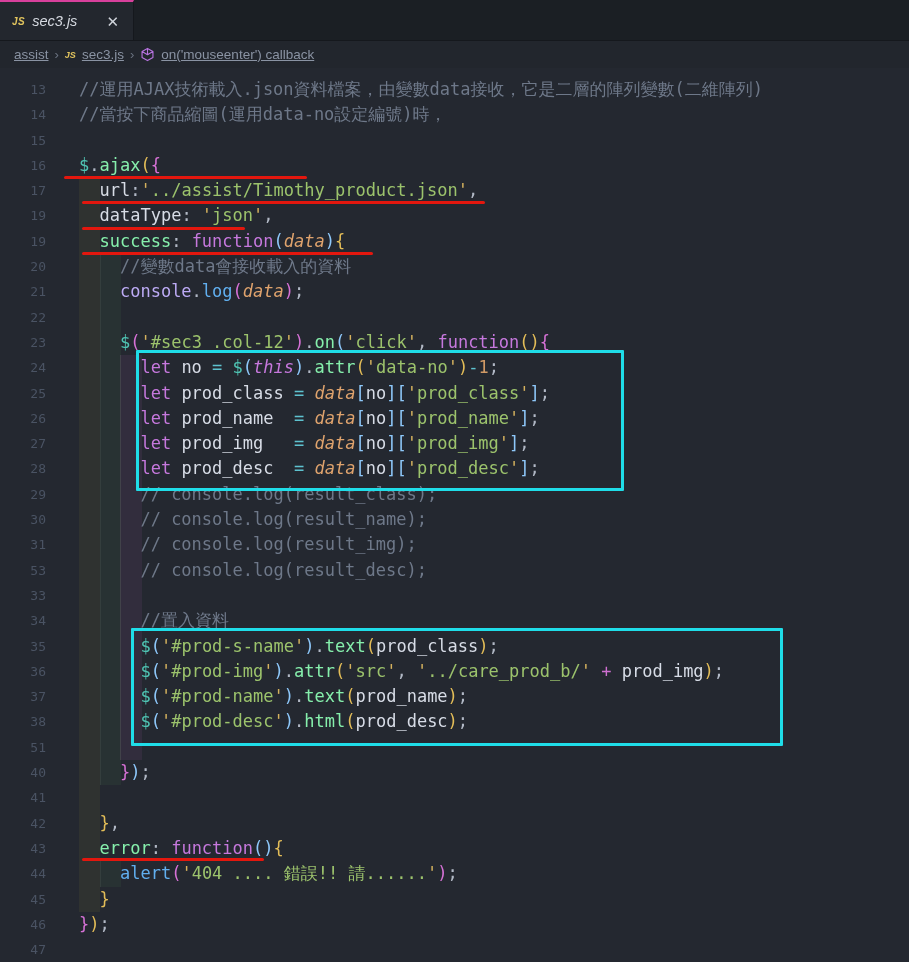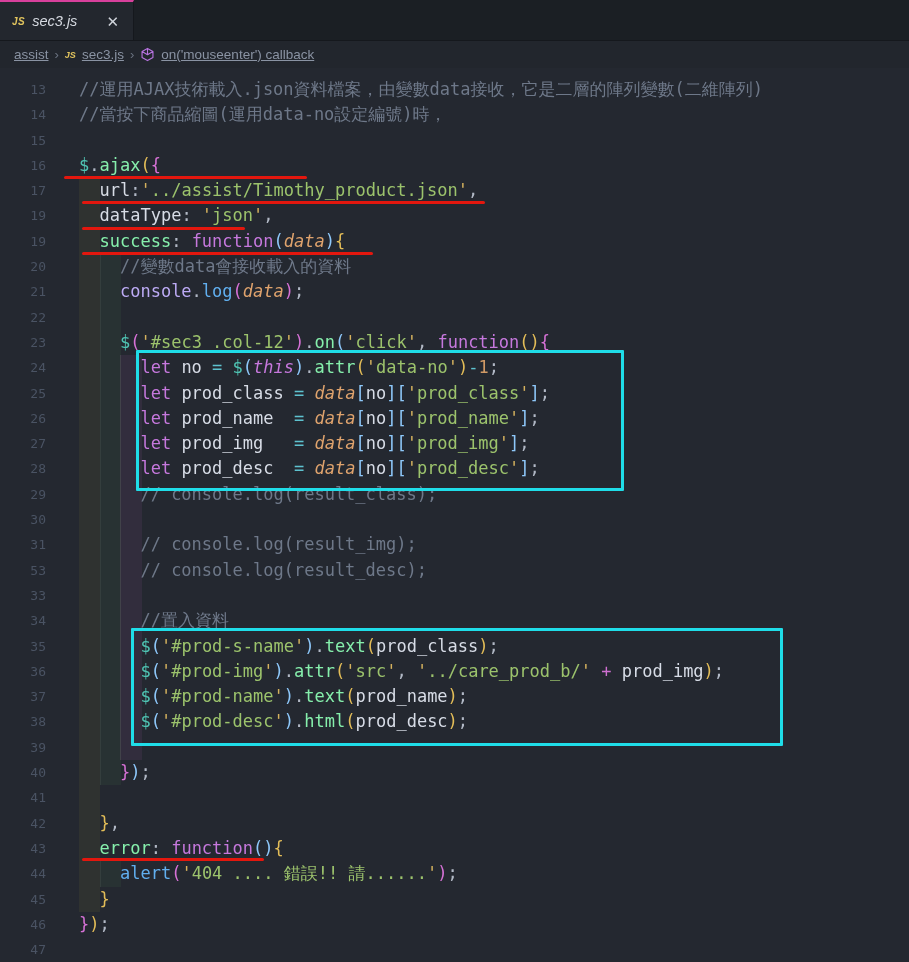--- a/index.html
+++ b/index.html
@@ -100,30 +100,30 @@
     <div class="line"><span class="ln">20</span><span class="band band-0" style="left: 79px;"></span><span class="band band-1" style="left: 99.5px;"></span><span class="code"><span class="t-sp">    </span><span class="t-com">//變數data會接收載入的資料</span></span></div>
     <div class="line"><span class="ln">21</span><span class="band band-0" style="left: 79px;"></span><span class="band band-1" style="left: 99.5px;"></span><span class="code"><span class="t-sp">    </span><span class="t-cons">console</span><span class="t-pun">.</span><span class="t-cfn">log</span><span class="t-b2">(</span><span class="t-param">data</span><span class="t-b2">)</span><span class="t-pun">;</span></span></div>
     <div class="line"><span class="ln">22</span><span class="band band-0" style="left: 79px;"></span><span class="band band-1" style="left: 99.5px;"></span><span class="code"></span></div>
     <div class="line"><span class="ln">23</span><span class="band band-0" style="left: 79px;"></span><span class="band band-1" style="left: 99.5px;"></span><span class="code"><span class="t-sp">    </span><span class="t-dlr">$</span><span class="t-b2">(</span><span class="t-q">'</span><span class="t-str">#sec3 .col-12</span><span class="t-q">'</span><span class="t-b2">)</span><span class="t-pun">.</span><span class="t-gfn">on</span><span class="t-b3">(</span><span class="t-q">'</span><span class="t-str">click</span><span class="t-q">'</span><span class="t-pun">, </span><span class="t-kw">function</span><span class="t-b1">()</span><span class="t-b2">{</span></span></div>
     <div class="line"><span class="ln">24</span><span class="band band-0" style="left: 79px;"></span><span class="band band-1" style="left: 99.5px;"></span><span class="band band-2" style="left: 120px;"></span><span class="code"><span class="t-sp">      </span><span class="t-kw">let</span><span class="t-wh"> no </span><span class="t-op">=</span><span class="t-wh"> </span><span class="t-dlr">$</span><span class="t-b3">(</span><span class="t-ths">this</span><span class="t-b3">)</span><span class="t-pun">.</span><span class="t-gfn">attr</span><span class="t-b1">(</span><span class="t-q">'</span><span class="t-str">data-no</span><span class="t-q">'</span><span class="t-b1">)</span><span class="t-op">-</span><span class="t-num">1</span><span class="t-pun">;</span></span></div>
     <div class="line"><span class="ln">25</span><span class="band band-0" style="left: 79px;"></span><span class="band band-1" style="left: 99.5px;"></span><span class="band band-2" style="left: 120px;"></span><span class="code"><span class="t-sp">      </span><span class="t-kw">let</span><span class="t-wh"> prod_class </span><span class="t-op">=</span><span class="t-wh"> </span><span class="t-param">data</span><span class="t-b3">[</span><span class="t-wh">no</span><span class="t-b3">][</span><span class="t-q">'</span><span class="t-str">prod_class</span><span class="t-q">'</span><span class="t-b3">]</span><span class="t-pun">;</span></span></div>
     <div class="line"><span class="ln">26</span><span class="band band-0" style="left: 79px;"></span><span class="band band-1" style="left: 99.5px;"></span><span class="band band-2" style="left: 120px;"></span><span class="code"><span class="t-sp">      </span><span class="t-kw">let</span><span class="t-wh"> prod_name  </span><span class="t-op">=</span><span class="t-wh"> </span><span class="t-param">data</span><span class="t-b3">[</span><span class="t-wh">no</span><span class="t-b3">][</span><span class="t-q">'</span><span class="t-str">prod_name</span><span class="t-q">'</span><span class="t-b3">]</span><span class="t-pun">;</span></span></div>
     <div class="line"><span class="ln">27</span><span class="band band-0" style="left: 79px;"></span><span class="band band-1" style="left: 99.5px;"></span><span class="band band-2" style="left: 120px;"></span><span class="code"><span class="t-sp">      </span><span class="t-kw">let</span><span class="t-wh"> prod_img   </span><span class="t-op">=</span><span class="t-wh"> </span><span class="t-param">data</span><span class="t-b3">[</span><span class="t-wh">no</span><span class="t-b3">][</span><span class="t-q">'</span><span class="t-str">prod_img</span><span class="t-q">'</span><span class="t-b3">]</span><span class="t-pun">;</span></span></div>
     <div class="line"><span class="ln">28</span><span class="band band-0" style="left: 79px;"></span><span class="band band-1" style="left: 99.5px;"></span><span class="band band-2" style="left: 120px;"></span><span class="code"><span class="t-sp">      </span><span class="t-kw">let</span><span class="t-wh"> prod_desc  </span><span class="t-op">=</span><span class="t-wh"> </span><span class="t-param">data</span><span class="t-b3">[</span><span class="t-wh">no</span><span class="t-b3">][</span><span class="t-q">'</span><span class="t-str">prod_desc</span><span class="t-q">'</span><span class="t-b3">]</span><span class="t-pun">;</span></span></div>
     <div class="line"><span class="ln">29</span><span class="band band-0" style="left: 79px;"></span><span class="band band-1" style="left: 99.5px;"></span><span class="band band-2" style="left: 120px;"></span><span class="code"><span class="t-sp">      </span><span class="t-com">// console.log(result_class);</span></span></div>
-    <div class="line"><span class="ln">30</span><span class="band band-0" style="left: 79px;"></span><span class="band band-1" style="left: 99.5px;"></span><span class="band band-2" style="left: 120px;"></span></div>
+    <div class="line"><span class="ln">30</span><span class="band band-0" style="left: 79px;"></span><span class="band band-1" style="left: 99.5px;"></span><span class="band band-2" style="left: 120px;"></span><span class="code"><span class="t-sp">      </span><span class="t-com">// console.log(result_name);</span></span></div>
     <div class="line"><span class="ln">31</span><span class="band band-0" style="left: 79px;"></span><span class="band band-1" style="left: 99.5px;"></span><span class="band band-2" style="left: 120px;"></span><span class="code"><span class="t-sp">      </span><span class="t-com">// console.log(result_img);</span></span></div>
     <div class="line"><span class="ln">53</span><span class="band band-0" style="left: 79px;"></span><span class="band band-1" style="left: 99.5px;"></span><span class="band band-2" style="left: 120px;"></span><span class="code"><span class="t-sp">      </span><span class="t-com">// console.log(result_desc);</span></span></div>
     <div class="line"><span class="ln">33</span><span class="band band-0" style="left: 79px;"></span><span class="band band-1" style="left: 99.5px;"></span><span class="band band-2" style="left: 120px;"></span><span class="code"></span></div>
     <div class="line"><span class="ln">34</span><span class="band band-0" style="left: 79px;"></span><span class="band band-1" style="left: 99.5px;"></span><span class="band band-2" style="left: 120px;"></span><span class="code"><span class="t-sp">      </span><span class="t-com">//置入資料</span></span></div>
     <div class="line"><span class="ln">35</span><span class="band band-0" style="left: 79px;"></span><span class="band band-1" style="left: 99.5px;"></span><span class="band band-2" style="left: 120px;"></span><span class="code"><span class="t-sp">      </span><span class="t-dlr">$</span><span class="t-b3">(</span><span class="t-q">'</span><span class="t-str">#prod-s-name</span><span class="t-q">'</span><span class="t-b3">)</span><span class="t-pun">.</span><span class="t-gfn">text</span><span class="t-b1">(</span><span class="t-wh">prod_class</span><span class="t-b1">)</span><span class="t-pun">;</span></span></div>
     <div class="line"><span class="ln">36</span><span class="band band-0" style="left: 79px;"></span><span class="band band-1" style="left: 99.5px;"></span><span class="band band-2" style="left: 120px;"></span><span class="code"><span class="t-sp">      </span><span class="t-dlr">$</span><span class="t-b3">(</span><span class="t-q">'</span><span class="t-str">#prod-img</span><span class="t-q">'</span><span class="t-b3">)</span><span class="t-pun">.</span><span class="t-gfn">attr</span><span class="t-b1">(</span><span class="t-q">'</span><span class="t-str">src</span><span class="t-q">'</span><span class="t-pun">, </span><span class="t-q">'</span><span class="t-str">../care_prod_b/</span><span class="t-q">'</span><span class="t-wh"> </span><span class="t-plus">+</span><span class="t-wh"> prod_img</span><span class="t-b1">)</span><span class="t-pun">;</span></span></div>
     <div class="line"><span class="ln">37</span><span class="band band-0" style="left: 79px;"></span><span class="band band-1" style="left: 99.5px;"></span><span class="band band-2" style="left: 120px;"></span><span class="code"><span class="t-sp">      </span><span class="t-dlr">$</span><span class="t-b3">(</span><span class="t-q">'</span><span class="t-str">#prod-name</span><span class="t-q">'</span><span class="t-b3">)</span><span class="t-pun">.</span><span class="t-gfn">text</span><span class="t-b1">(</span><span class="t-wh">prod_name</span><span class="t-b1">)</span><span class="t-pun">;</span></span></div>
     <div class="line"><span class="ln">38</span><span class="band band-0" style="left: 79px;"></span><span class="band band-1" style="left: 99.5px;"></span><span class="band band-2" style="left: 120px;"></span><span class="code"><span class="t-sp">      </span><span class="t-dlr">$</span><span class="t-b3">(</span><span class="t-q">'</span><span class="t-str">#prod-desc</span><span class="t-q">'</span><span class="t-b3">)</span><span class="t-pun">.</span><span class="t-gfn">html</span><span class="t-b1">(</span><span class="t-wh">prod_desc</span><span class="t-b1">)</span><span class="t-pun">;</span></span></div>
-    <div class="line"><span class="ln">39</span><span class="band band-0" style="left: 79px;"></span><span class="band band-1" style="left: 99.5px;"></span><span class="band band-2" style="left: 120px;"></span><span class="code"></span></div>
+    <div class="line"><span class="ln">51</span><span class="band band-0" style="left: 79px;"></span><span class="band band-1" style="left: 99.5px;"></span><span class="band band-2" style="left: 120px;"></span><span class="code"></span></div>
     <div class="line"><span class="ln">40</span><span class="band band-0" style="left: 79px;"></span><span class="band band-1" style="left: 99.5px;"></span><span class="code"><span class="t-sp">    </span><span class="t-b2">}</span><span class="t-b3">)</span><span class="t-pun">;</span></span></div>
     <div class="line"><span class="ln">41</span><span class="band band-0" style="left: 79px;"></span><span class="code"></span></div>
     <div class="line"><span class="ln">42</span><span class="band band-0" style="left: 79px;"></span><span class="code"><span class="t-sp">  </span><span class="t-b1">}</span><span class="t-pun">,</span></span></div>
     <div class="line"><span class="ln">43</span><span class="band band-0" style="left: 79px;"></span><span class="code"><span class="t-sp">  </span><span class="t-gfn">error</span><span class="t-pun">: </span><span class="t-kw">function</span><span class="t-b3">()</span><span class="t-b1">{</span></span></div>
     <div class="line"><span class="ln">44</span><span class="band band-0" style="left: 79px;"></span><span class="band band-1" style="left: 99.5px;"></span><span class="code"><span class="t-sp">    </span><span class="t-cfn">alert</span><span class="t-b2">(</span><span class="t-q">'</span><span class="t-str">404 .... 錯誤!! 請......</span><span class="t-q">'</span><span class="t-b2">)</span><span class="t-pun">;</span></span></div>
     <div class="line"><span class="ln">45</span><span class="band band-0" style="left: 79px;"></span><span class="code"><span class="t-sp">  </span><span class="t-b1">}</span></span></div>
     <div class="line"><span class="ln">46</span><span class="code"><span class="t-b2">}</span><span class="t-b1">)</span><span class="t-pun">;</span></span></div>
     <div class="line"><span class="ln">47</span><span class="code"></span></div>
   </div>
 

